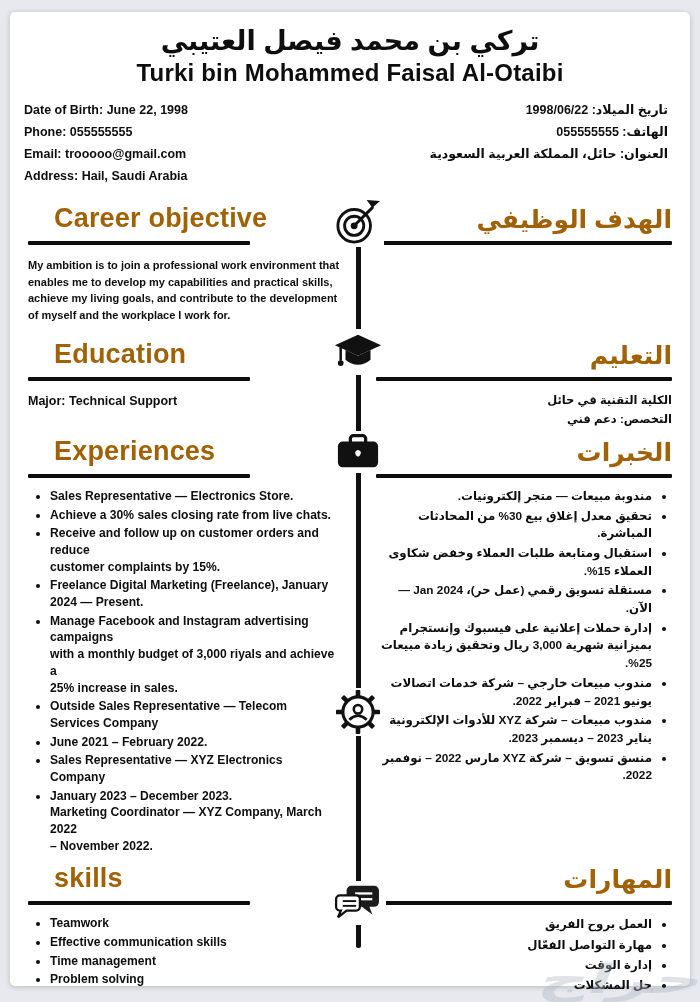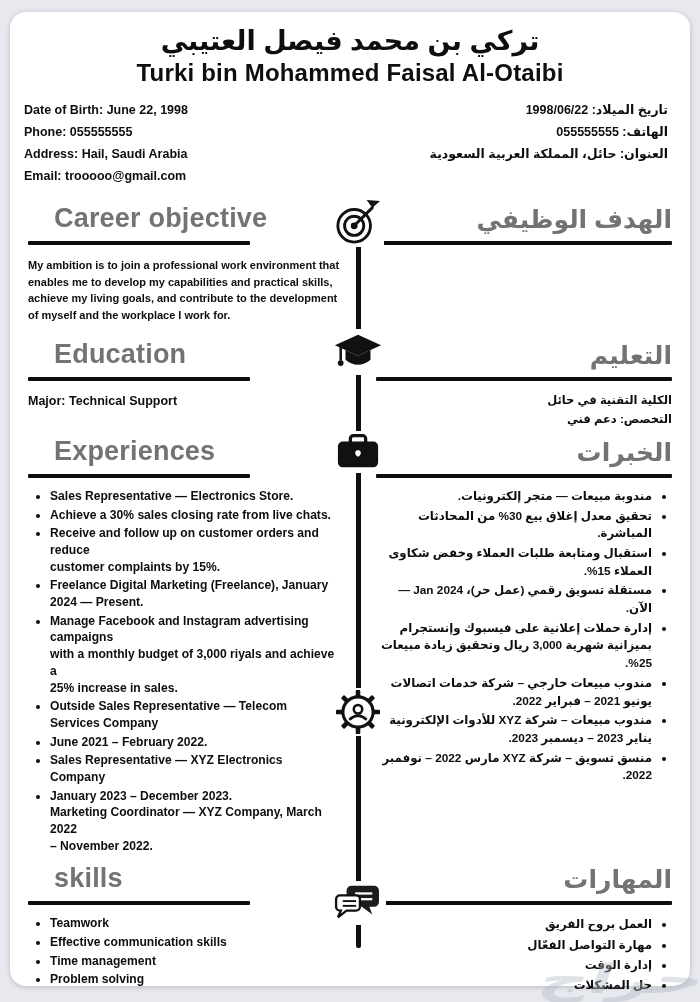--- a/index.html
+++ b/index.html
@@ -4,21 +4,21 @@
 <style>
   html,body{margin:0;padding:0;}
   body{
     width:700px;height:1002px;position:relative;overflow:hidden;
     background:#e7e9ee;
     font-family:"Liberation Sans","DejaVu Sans",sans-serif;
     color:#0e0e0e;
   }
   .page{
     position:absolute;left:10px;top:12px;width:680px;height:974px;
-    background:#ffffff;border-radius:16px;
+    background:#ffffff;border-radius:5px;
     box-shadow:0 1px 5px rgba(40,45,60,.25);
   }
   
   .hdr{text-align:center;padding-top:14px;}
   .name-ar{font-size:27px;font-weight:bold;direction:rtl;margin:0;line-height:1.15;}
   .name-en{font-size:24px;font-weight:bold;margin:3px 0 0 0;line-height:1.1;letter-spacing:.2px;}
   .contact-row{display:flex;justify-content:space-between;padding:14px 22px 0 14px;}
   .contact-en{font-size:12.5px;font-weight:bold;line-height:1.75;text-align:left;}
   .contact-ar{font-size:12.5px;font-weight:bold;line-height:1.75;text-align:right;direction:rtl;}
   
@@ -27,21 +27,21 @@
   .tl-icon{position:absolute;left:348px;transform:translateX(-50%);background:#fff;padding:2px 3px;line-height:0;}
   .grid{
     display:grid;
     grid-template-columns:312px 36px 296px;
     grid-template-rows:minmax(136px,auto) minmax(88px,auto) minmax(262px,auto) minmax(214px,auto) auto;
     padding:0 18px;
   }
   .cell{overflow:visible;}
   .en{direction:ltr;text-align:left;}
   .ar{direction:rtl;text-align:right;}
-  h2{margin:0;font-weight:bold;color:#737373;}
+  h2{margin:0;font-weight:bold;color:#a16207;}
   .h-en{font-size:27px;padding-left:26px;padding-top:7px;letter-spacing:.2px;}
   .h-ar{font-size:25px;padding-top:9px;}
   .rule{height:4px;background:#0d0d0d;margin-top:7px;border-radius:1px;}
   .rule-en{width:222px;}
   .rule-ar{width:100%;}
   .para{font-size:11px;font-weight:bold;line-height:1.5;margin:12px 0 0 0;}
   .ar .para{font-size:12px;line-height:1.65;}
   .edu-line{font-size:12.5px;font-weight:bold;line-height:1.65;}
   .edu-wrap{margin-top:10px;}
   .ar .edu-line{font-size:11.5px;}
@@ -63,22 +63,22 @@
 
 <div class="page">
 
   <div class="hdr">
     <h1 class="name-ar">تركي بن محمد فيصل العتيبي</h1>
     <h1 class="name-en">Turki bin Mohammed Faisal Al-Otaibi</h1>
     <div class="contact-row">
       <div class="contact-en">
         <div>Date of Birth: June 22, 1998</div>
         <div>Phone: 055555555</div>
+        <div>Email: trooooo@gmail.com</div>
         <div>Address: Hail, Saudi Arabia</div>
-        <div>Email: trooooo@gmail.com</div>
       </div>
       <div class="contact-ar">
         <div>تاريخ الميلاد: 1998/06/22</div>
         <div>الهاتف: 055555555</div>
         <div>العنوان: حائل، المملكة العربية السعودية</div>
       </div>
     </div>
   </div>
 
   <div class="content">

